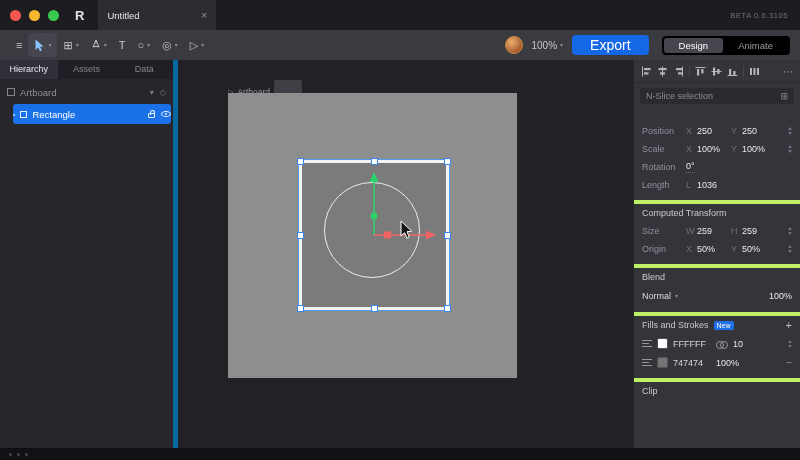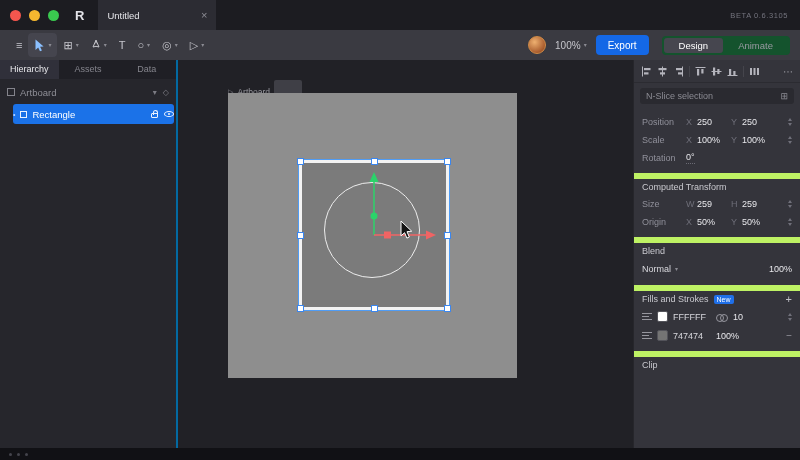--- a/index.html
+++ b/index.html
@@ -17,27 +17,27 @@
   .beta{margin-left:auto;margin-right:12px;color:#74747e;font-size:7.5px;letter-spacing:.6px;}
 
   
   .toolbar{position:absolute;top:30px;left:0;right:0;height:30px;background:#3a3a41;display:flex;align-items:center;padding:0 10px;}
   .tool{display:flex;align-items:center;gap:3px;color:#c6c6cc;padding:0 6px;height:24px;border-radius:4px;font-size:11px;}
   .tool.active{background:#45454e;}
   .chev{font-size:6px;color:#8b8b93;line-height:1;}
   .tb-right{margin-left:auto;display:flex;align-items:center;gap:9px;}
   .avatar{width:18px;height:18px;border-radius:50%;background:radial-gradient(circle at 35% 32%,#eeb070,#a85c2e 70%,#6e3317);border:1.5px solid #cf8a46;}
   .zoom{display:flex;align-items:center;gap:3px;color:#c6c6cc;}
-  .export-btn{background:#1468e6;color:#fff;border:none;border-radius:4px;height:20px;padding:0 12px;font-size:10px;}
-  .seg{display:flex;background:#14532d;border-radius:4px;padding:2px;margin-left:4px;}
+  .export-btn{background:#1468e6;color:#fff;border:none;border-radius:4px;height:20px;padding:0 18px;font-size:14px;}
+  .seg{display:flex;background:#000000;border-radius:4px;padding:2px;margin-left:4px;}
   .segitem{padding:2px 15px;border-radius:3px;color:#9a9aa2;font-size:9.5px;}
   .segitem.active{background:#46464f;color:#fff;}
 
   
-  .sidebar{position:absolute;top:60px;left:0;width:178px;bottom:12px;background:#26262c;border-right:2px solid #0369a1;}
+  .sidebar{position:absolute;top:60px;left:0;width:178px;bottom:12px;background:#26262c;border-right:5px solid #0369a1;}
   .side-tabs{display:flex;height:19px;background:#1f1f25;align-items:stretch;}
   .side-tab{flex:1;text-align:center;color:#84848c;font-size:9px;line-height:19px;}
   .side-tab.active{background:#30303a;color:#e8e8ec;}
   .trow{height:20px;display:flex;align-items:center;gap:5px;padding:0 7px;color:#8f8f97;font-size:9.5px;margin-top:3px;}
   .trow.selected{background:#1b72e8;border-radius:3px;margin:2px 2px 0 13px;color:#fff;padding:0 0;}
   .frame-ic{width:8px;height:8px;border:1px solid #84848c;}
   .rect-ic{width:7px;height:7px;border:1px solid #eaf2ff;}
   .bullet{color:#bcd6ff;font-size:7px;}
   .trow-right{margin-left:auto;display:flex;align-items:center;gap:6px;}
   .tiny{font-size:8px;color:#7c7c84;}
@@ -60,30 +60,30 @@
   
   .inspector{position:absolute;top:60px;left:633px;width:167px;bottom:12px;background:#34343b;border-left:1px solid #26262b;font-size:9px;color:#a6a6ae;overflow:hidden;}
   .align-row{display:flex;align-items:center;gap:5px;padding:6px 7px 5px 7px;border-bottom:1px solid #2b2b31;}
   .align-row .sep{width:1px;height:11px;background:#45454c;}
   .more{color:#9a9aa2;font-size:10px;margin-left:auto;}
   .inset{background:#2a2a30;border-radius:3px;margin:5px 6px 0 6px;height:16px;display:flex;align-items:center;padding:0 6px;color:#8b8b93;}
   .inset .ric{margin-left:auto;}
   .expand-ic{position:relative;width:9px;height:9px;}
   .expand-ic::before{content:'';position:absolute;right:0;top:0;width:4px;height:4px;border-top:1px solid #8b8b93;border-right:1px solid #8b8b93;}
   .expand-ic::after{content:'';position:absolute;left:0;bottom:0;width:4px;height:4px;border-bottom:1px solid #8b8b93;border-left:1px solid #8b8b93;}
-  .props{margin-top:9px;}
+  .props{margin-top:18px;}
   .prop{display:flex;align-items:center;height:18px;padding:0 8px;}
   .lbl{width:44px;color:#90909a;}
   .axis{color:#6e6e78;width:11px;}
   .val{color:#e8e8ec;width:34px;}
   .dotted{border-bottom:1px dotted #6a6a74;width:auto;padding-bottom:1px;}
   .stepper{display:flex;flex-direction:column;gap:2px;margin-left:auto;}
   .tri-up{width:0;height:0;border-left:2.5px solid transparent;border-right:2.5px solid transparent;border-bottom:3px solid #70707a;}
   .tri-down{width:0;height:0;border-left:2.5px solid transparent;border-right:2.5px solid transparent;border-top:3px solid #70707a;}
-  .sect{border-top:6px solid #bef264;height:22px;display:flex;align-items:center;padding:0 8px;color:#c9c9cf;margin-top:6px;}
+  .sect{border-top:4px solid #bef264;height:22px;display:flex;align-items:center;padding:0 8px;color:#c9c9cf;margin-top:6px;}
   .sect .plus{margin-left:auto;color:#c0c0c6;font-size:11px;}
   .corner-ic{width:8px;height:8px;border-left:1px solid #9a9aa2;border-top:1px solid #9a9aa2;border-top-left-radius:4px;margin-right:6px;}
   .corner-stepper{margin-left:auto;width:13px;height:16px;background:#2e6be4;border-radius:3px;display:flex;flex-direction:column;align-items:center;justify-content:center;gap:2px;}
   .corner-stepper .tri-up{border-bottom-color:#fff;}
   .corner-stepper .tri-down{border-top-color:#fff;}
   .blend-row{display:flex;align-items:center;height:20px;padding:0 8px;}
   .dd{display:flex;align-items:center;gap:4px;color:#d9d9de;}
   .nbadge{background:#1f6fe8;color:#fff;border-radius:2px;font-size:7px;padding:1px 3px;margin-left:5px;}
   .fill-row{display:flex;align-items:center;height:19px;padding:0 8px;gap:5px;}
   .swatch{width:11px;height:11px;border-radius:2px;border:1px solid #53535a;}
@@ -299,20 +299,25 @@
         <span class="val">100%</span>
         <span class="stepper">
             <i class="tri-up"></i>
             <i class="tri-down"></i>
           </span>
       </div>
       <div class="prop">
         <span class="lbl">Rotation</span>
         <span class="val dotted">0°</span>
       </div>
+      <div class="prop">
+        <span class="lbl">Length</span>
+        <span class="axis">L</span>
+        <span class="val">1036</span>
+      </div>
     </div>
 
     <div class="sect">
       <span>Computed Transform</span>
     </div>
 
     <div class="prop">
       <span class="lbl">Size</span>
       <span class="axis">W</span>
       <span class="val">259</span>

